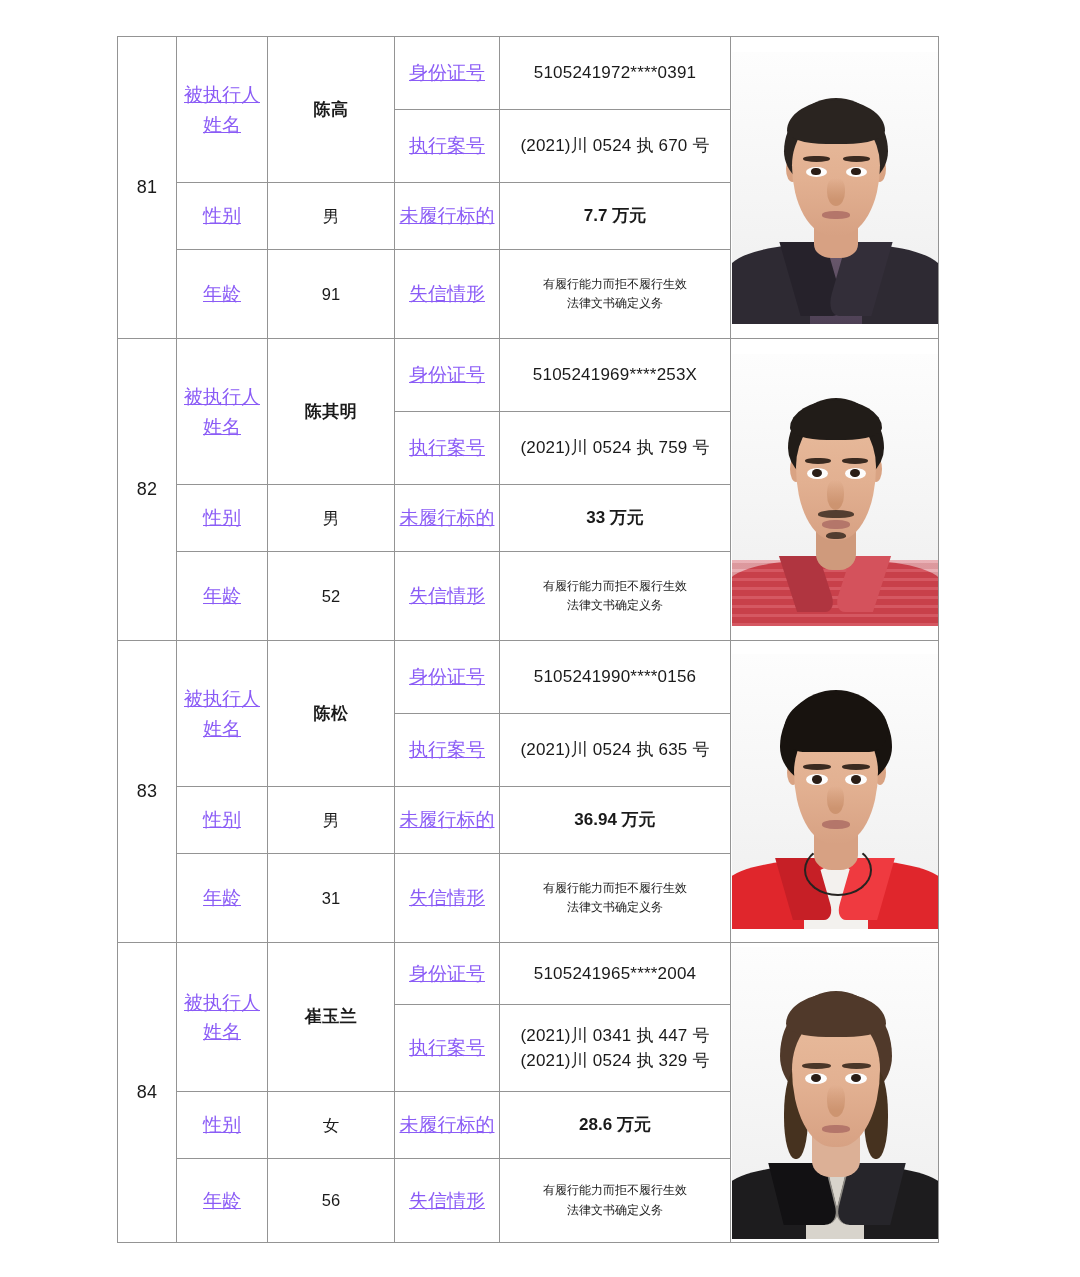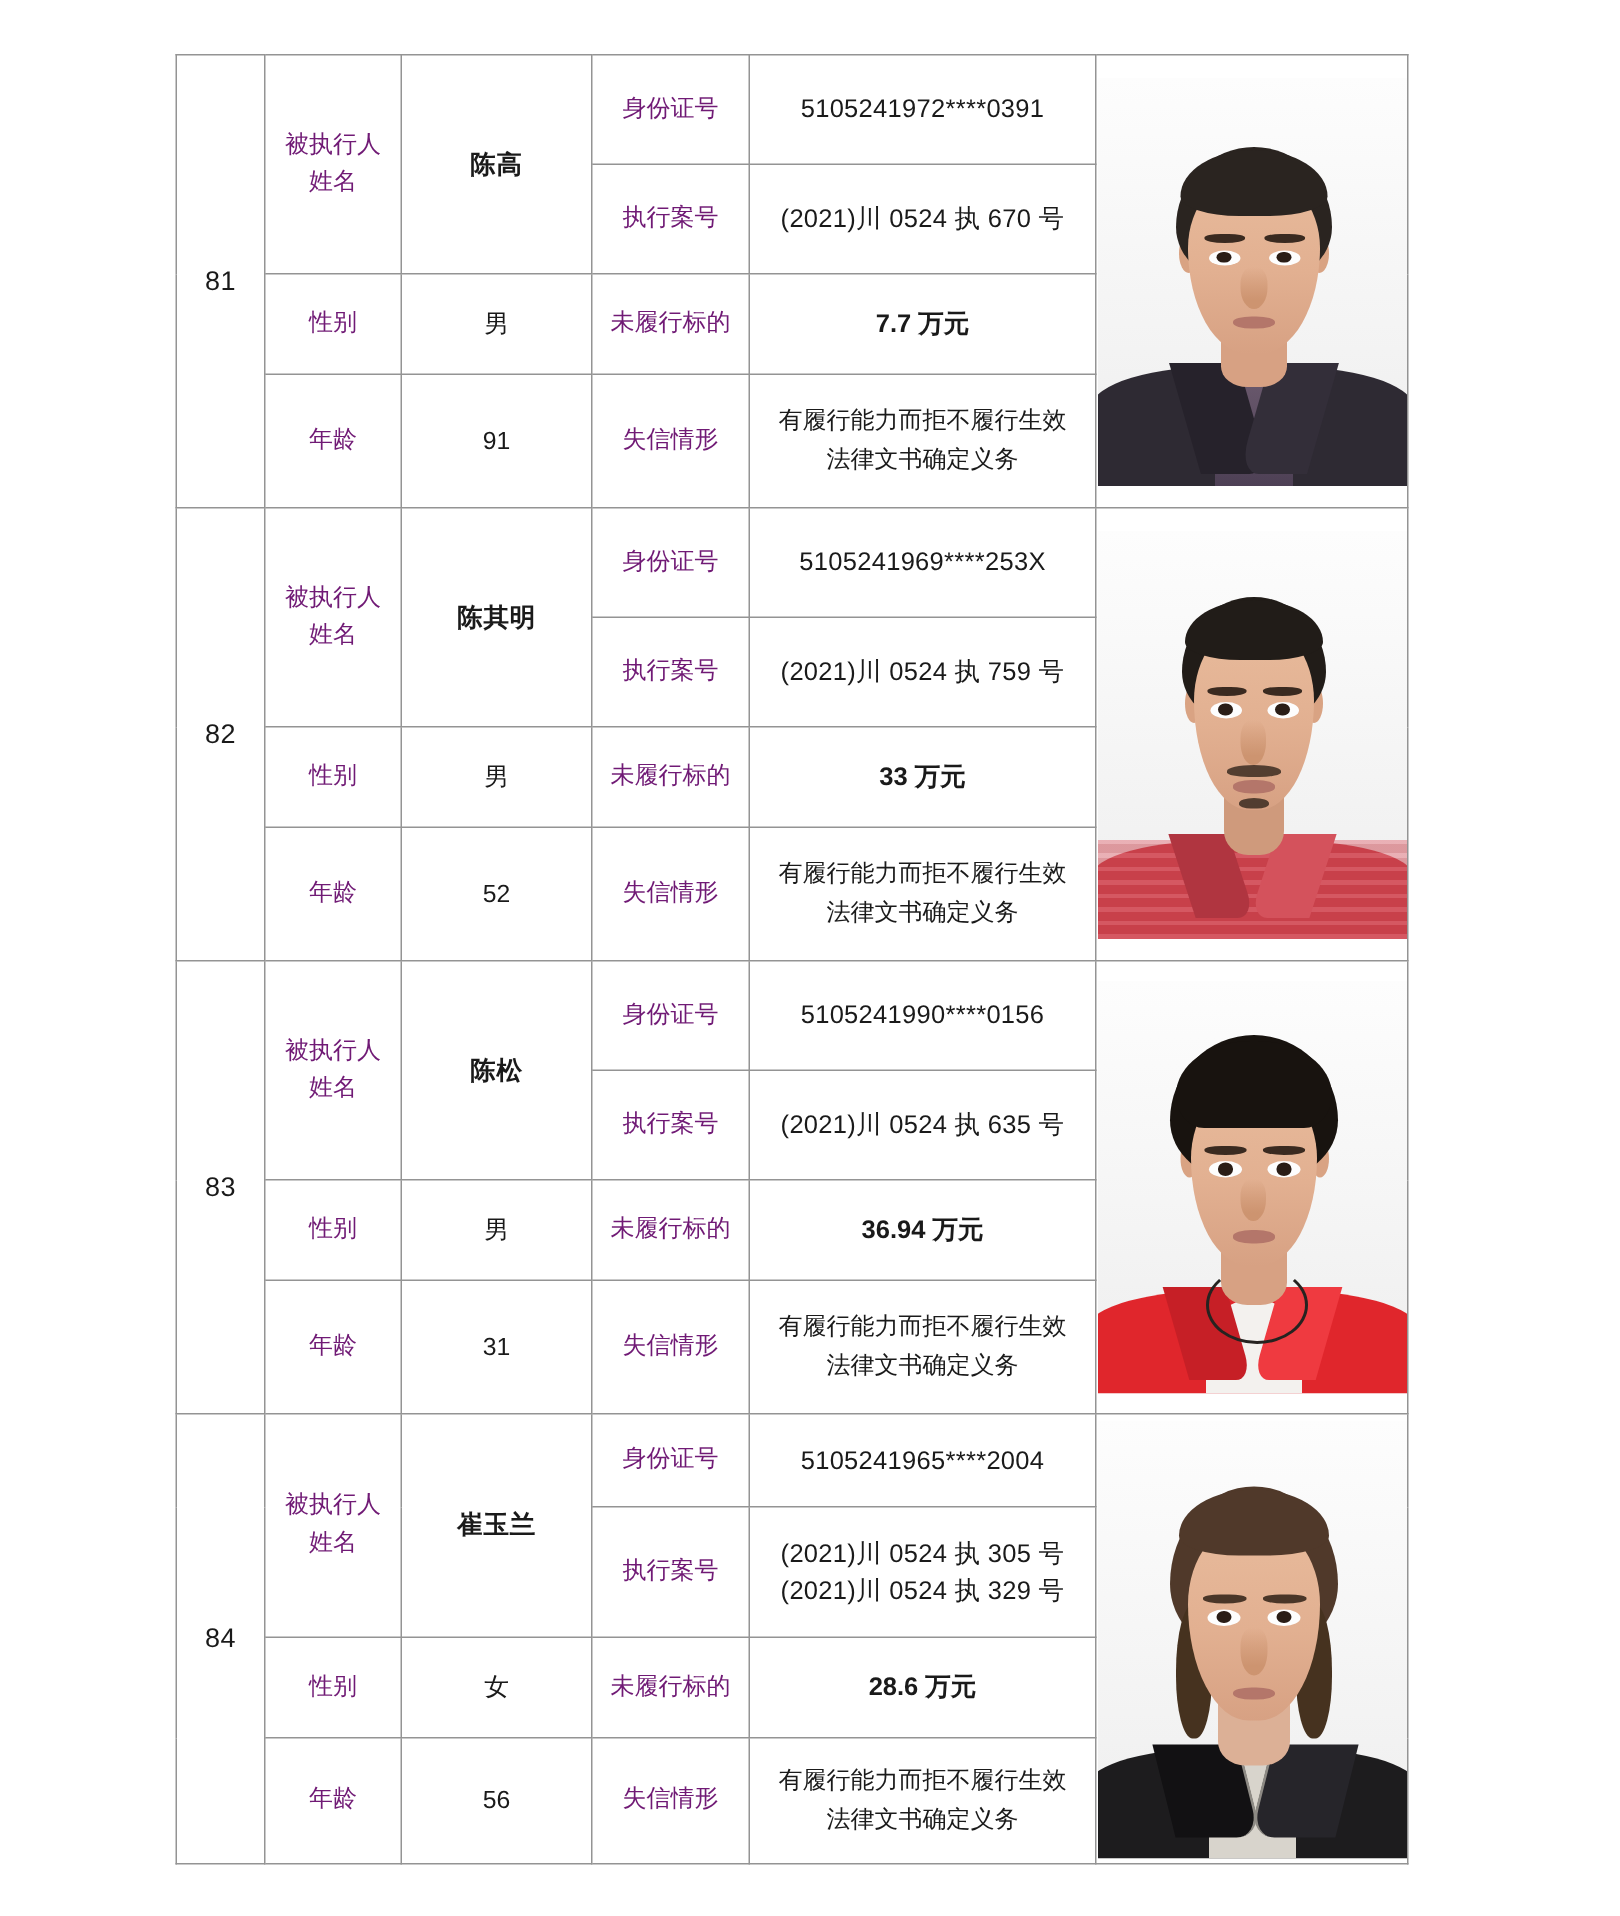--- a/index.html
+++ b/index.html
@@ -49,24 +49,25 @@
   col.c-val2  { width: 231px; }
   col.c-photo { width: 208px; }
 
   .idx-cell {
     font-size: 18px;
     color: #1a1a1a;
     letter-spacing: .3px;
   }
 
   .lab {
-    font-size: 16px;
+    font-size: 19px;
     line-height: 1.55;
-    color: #701a75;
+    color: #8b5cf6;
     padding: 2px 4px;
+    text-decoration: underline;
   }
 
   .val {
     font-size: 16.5px;
     line-height: 1.5;
     color: #1a1a1a;
     padding: 2px 4px;
   }
 
   .val.name {
@@ -79,21 +80,21 @@
     font-weight: bold;
     font-size: 17px;
   }
 
   .val.idnum, .val.caseno {
     font-size: 17px;
     letter-spacing: .2px;
   }
 
   .val.multiline {
-    font-size: 16px;
+    font-size: 12px;
     line-height: 1.62;
     padding: 4px 10px;
   }
 
   .case-lines > div { white-space: nowrap; }
 
   
   td.photo-cell {
     padding: 0;
     vertical-align: middle;
@@ -430,21 +431,21 @@
                 <div class="pt-nose" style="left:95px; top:138px; width:18px; height:32px;"></div>
                 <div class="pt-mouth" style="left:90px; top:178px; width:28px; height:8px;"></div>
               </div>
             </div>
           </div>
         </td>
       </tr>
       <tr style="height: 87px;">
         <td class="lab">执行案号</td>
         <td class="val caseno case-lines">
-          <div>(2021)川 0524 执 305 号</div>
+          <div>(2021)川 0341 执 447 号</div>
           <div>(2021)川 0524 执 329 号</div>
         </td>
       </tr>
       <tr style="height: 67px;">
         <td class="lab">性别</td>
         <td class="val">女</td>
         <td class="lab">未履行标的</td>
         <td class="val amount">28.6 万元</td>
       </tr>
       <tr style="height: 84px;">

